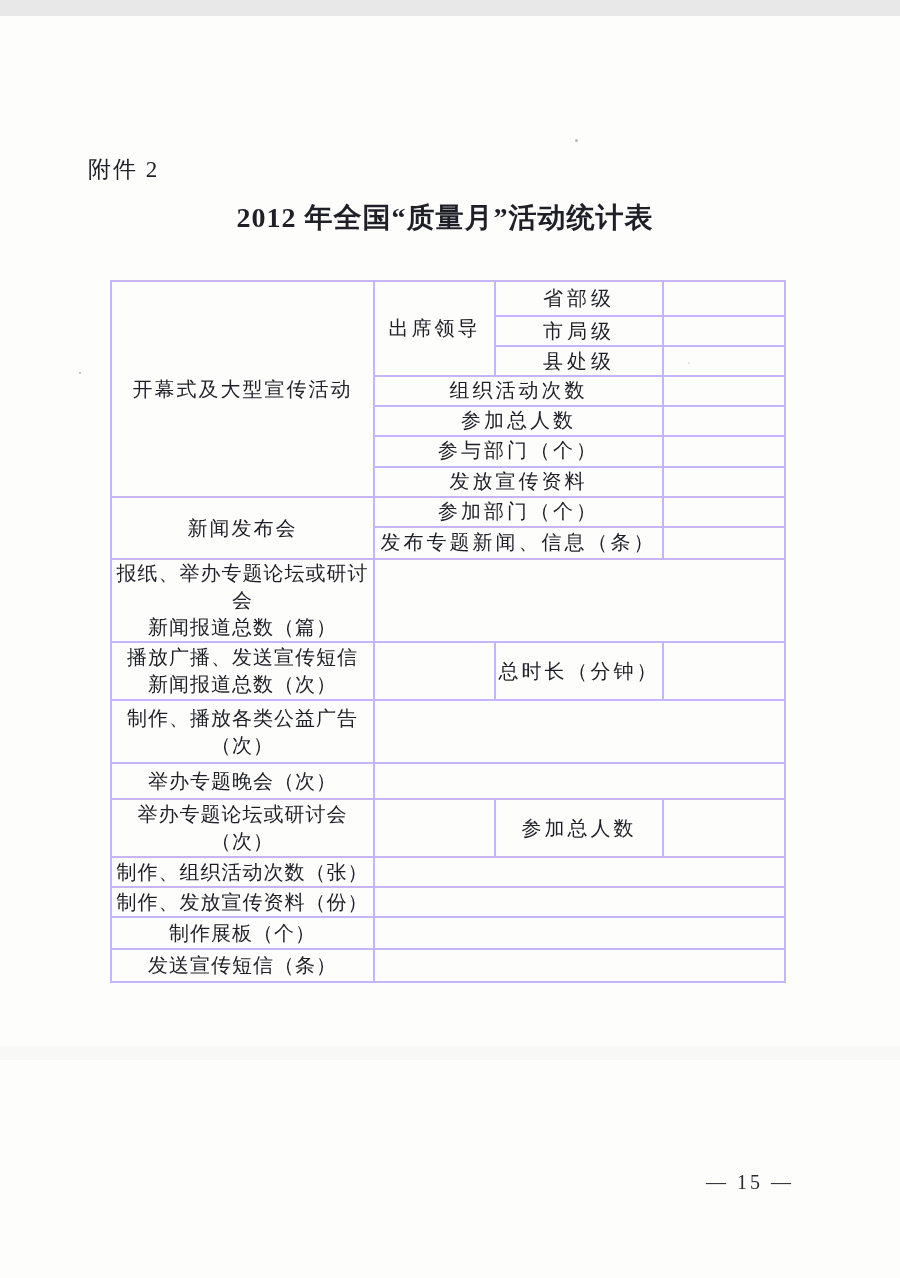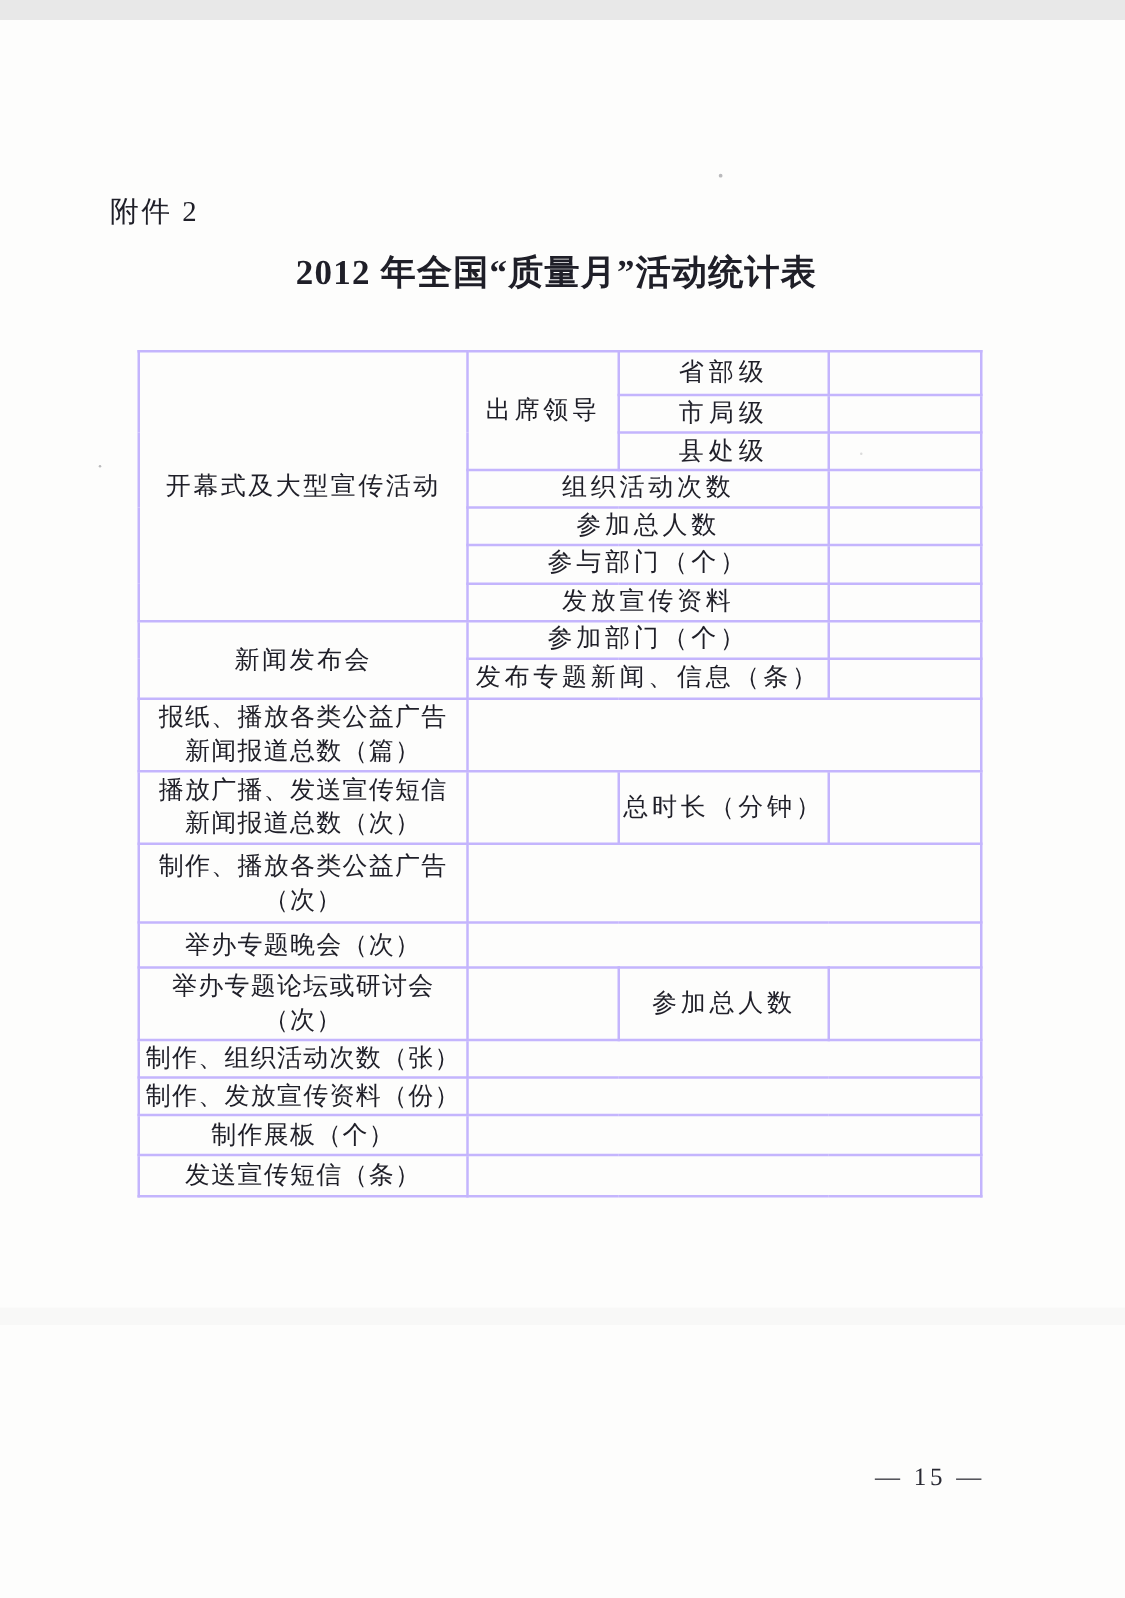--- a/index.html
+++ b/index.html
@@ -55,21 +55,21 @@
   td.level{letter-spacing:4px;}
   td.metric{letter-spacing:3px;font-family:Liberation Mono, monospace;}
   td.sub{letter-spacing:3px;}
   td.label1{letter-spacing:1px;}
   td.val{background:transparent;}
   .pagenum{
     position:absolute;
     left:700px;
     top:1155px;
     width:100px;
-    text-align:left;
+    text-align:center;
     font-size:20px;
     letter-spacing:3px;
     color:#2a2a33;
   }
   .speck{
     position:absolute;
     background:rgba(60,60,70,.35);
     border-radius:50%;
   }
   .scanband{
@@ -132,21 +132,21 @@
         <td class="group" rowspan="2">新闻发布会</td>
         <td class="metric" colspan="2">参加部门（个）</td>
         <td class="val"></td>
       </tr>
       <tr style="height:32px">
         <td class="metric" colspan="2">发布专题新闻、信息（条）</td>
         <td class="val"></td>
       </tr>
       <tr style="height:58px">
         <td class="label1">
-            <div>报纸、播放各类公益广告</div>
+            <div>报纸、举办专题论坛或研讨会</div>
             <div>新闻报道总数（篇）</div>
           </td>
         <td class="val" colspan="3"></td>
       </tr>
       <tr style="height:58px">
         <td class="label1">
             <div>播放广播、发送宣传短信</div>
             <div>新闻报道总数（次）</div>
           </td>
         <td class="val"></td>

